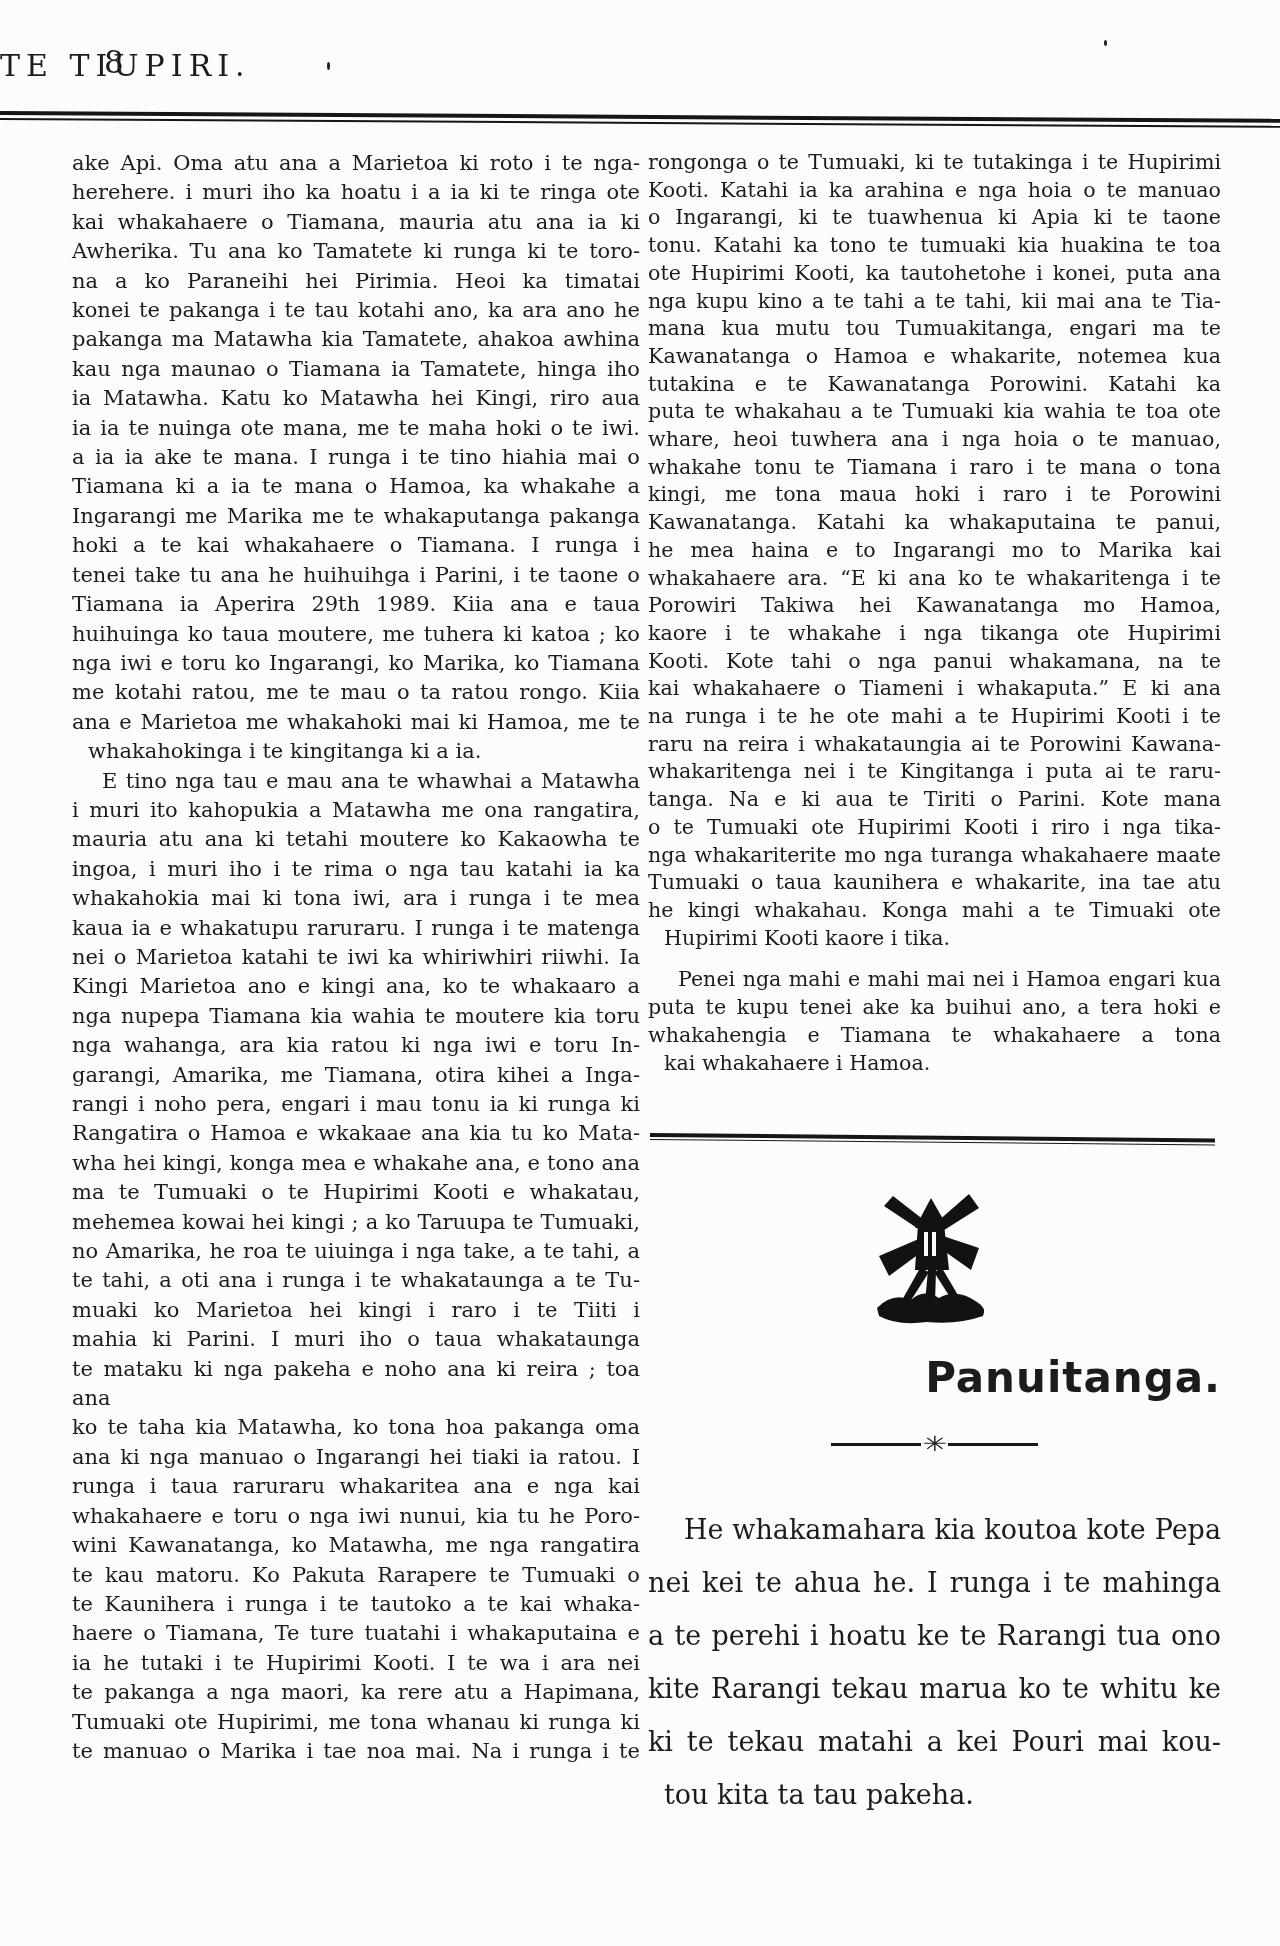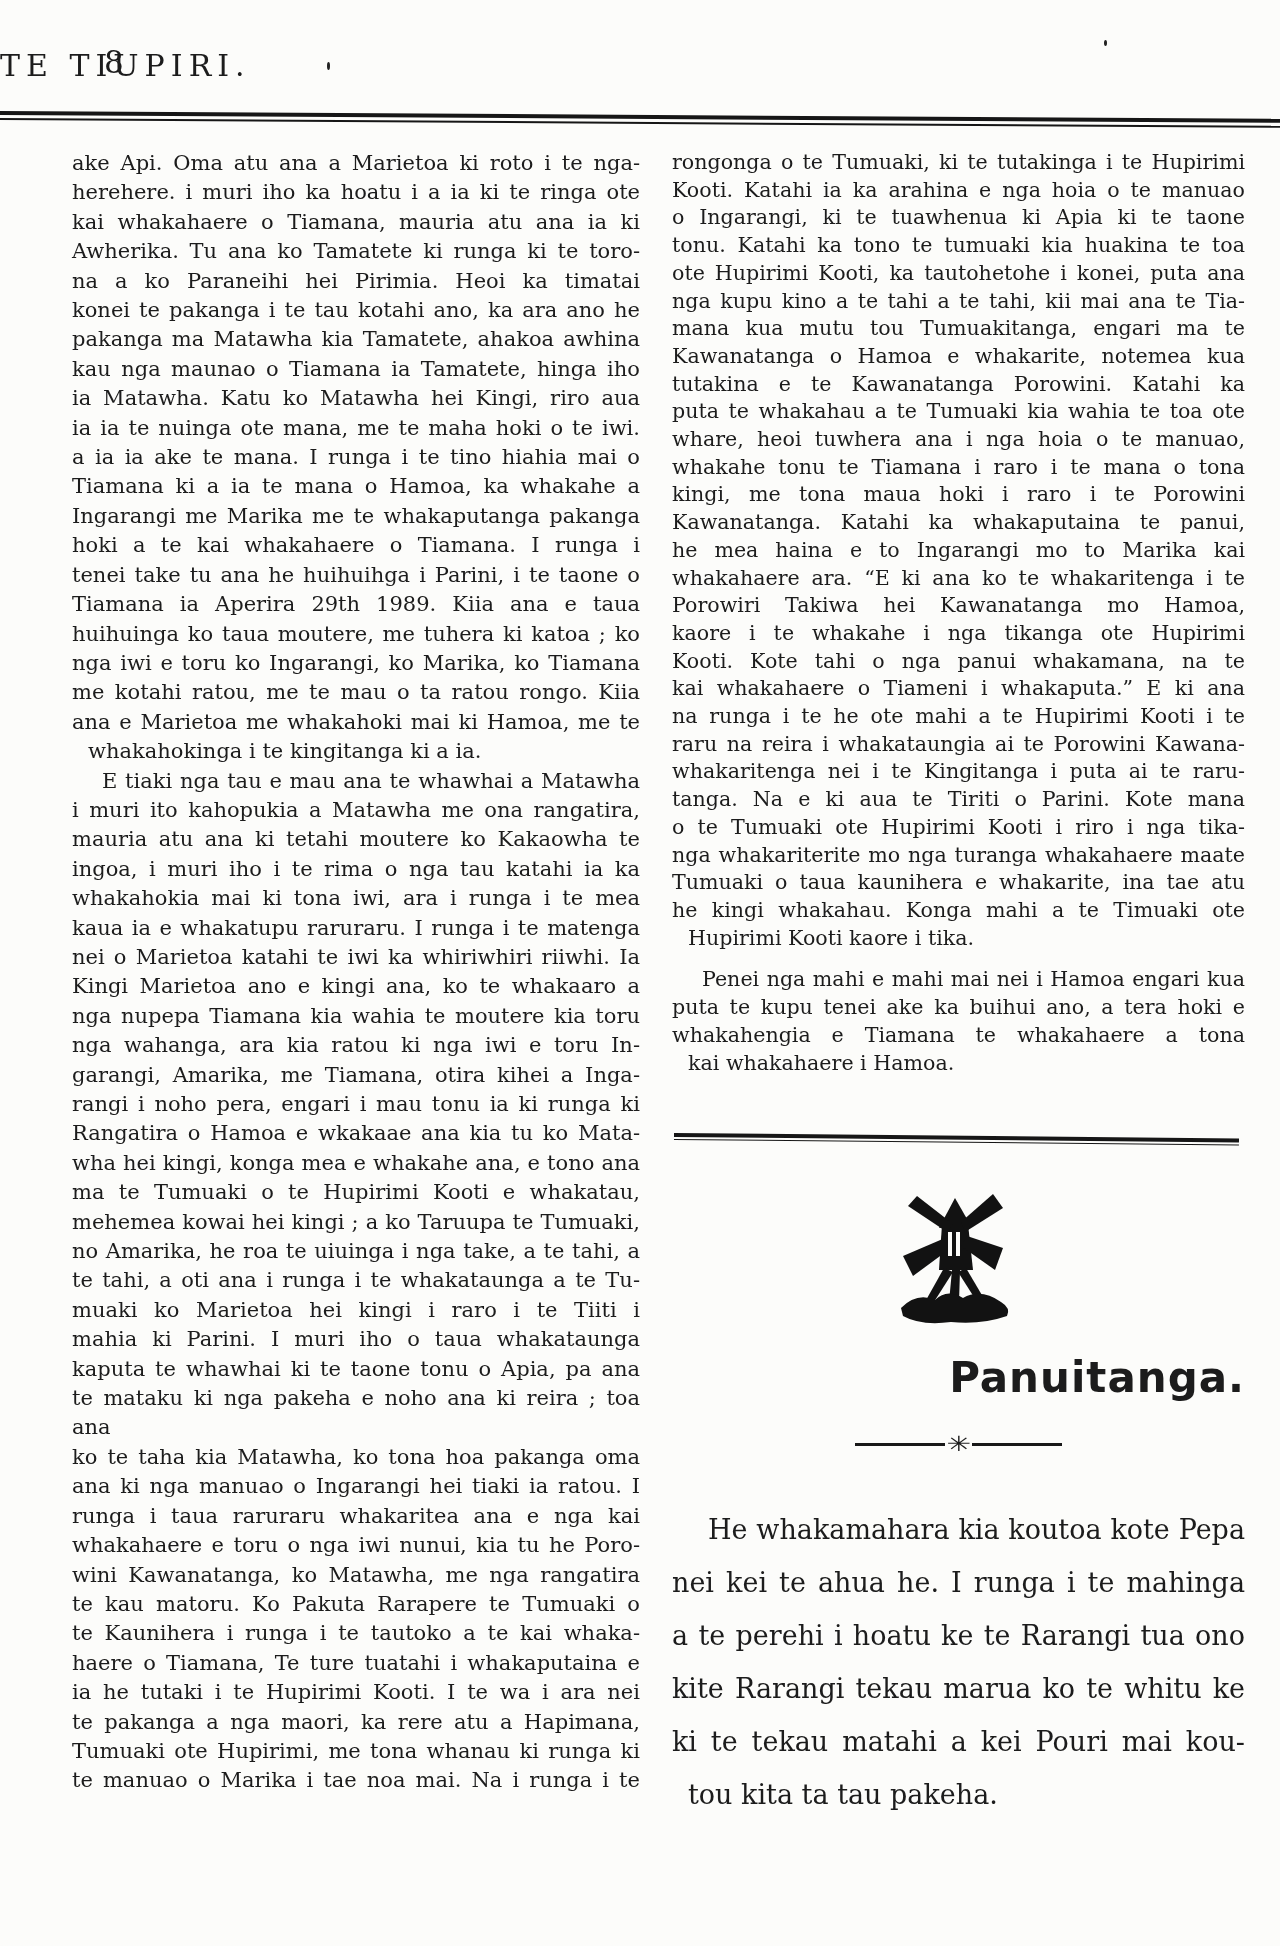--- a/index.html
+++ b/index.html
@@ -24,21 +24,21 @@
   .header-rule{
     position:absolute;left:0;top:111px;width:1284px;
     height:3px;
     border-top:4px solid #161616;
     border-bottom:2px solid #161616;
     transform:rotate(0.35deg);transform-origin:left center;
   }
   
   .cols{
     position:absolute;left:72px;top:149px;
-    display:flex;gap:32px;
+    display:flex;gap:8px;
   }
   .col-left{width:568px;font-size:21px;line-height:29.4px;}
   .col-right{width:573px;font-size:20.6px;line-height:27.7px;}
   .para{margin:0;}
   .line{text-align:justify;text-align-last:justify;}
   .line.last{text-align:left;text-align-last:left;margin-left:16px;}
   .indent .line:first-child{text-indent:30px;}
   .para-gap{margin-top:14px;}
   
   .section-rule{
@@ -109,41 +109,40 @@
           <div class="line">hoki a te kai whakahaere o Tiamana.  I runga i</div>
           <div class="line">tenei take tu ana he huihuihga i Parini, i te taone o</div>
           <div class="line">Tiamana ia Aperira 29th 1989.  Kiia ana e taua</div>
           <div class="line">huihuinga ko taua moutere, me tuhera ki katoa ; ko</div>
           <div class="line">nga iwi e toru ko Ingarangi, ko Marika, ko Tiamana</div>
           <div class="line">me kotahi ratou, me te mau o ta ratou rongo.  Kiia</div>
           <div class="line">ana e Marietoa me whakahoki mai ki Hamoa, me te</div>
           <div class="line last">whakahokinga i te kingitanga ki a ia.</div>
         </div>
       <div class="para indent">
-          <div class="line">E tiaki nga tau e mau ana te whawhai a Matawha</div>
+          <div class="line">E tino nga tau e mau ana te whawhai a Matawha</div>
           <div class="line">i muri ito kahopukia a Matawha me ona rangatira,</div>
           <div class="line">mauria atu ana ki tetahi moutere ko Kakaowha te</div>
           <div class="line">ingoa, i muri iho i te rima o nga tau katahi ia ka</div>
           <div class="line">whakahokia mai ki tona iwi, ara i runga i te mea</div>
           <div class="line">kaua ia e whakatupu raruraru.  I runga i te matenga</div>
           <div class="line">nei o Marietoa katahi te iwi ka whiriwhiri riiwhi.  Ia</div>
           <div class="line">Kingi Marietoa ano e kingi ana, ko te whakaaro a</div>
           <div class="line">nga nupepa Tiamana kia wahia te moutere kia toru</div>
           <div class="line">nga wahanga, ara kia ratou ki nga iwi e toru In-</div>
           <div class="line">garangi, Amarika, me Tiamana, otira kihei a Inga-</div>
           <div class="line">rangi i noho pera, engari i mau tonu ia ki runga ki</div>
           <div class="line">Rangatira o Hamoa e wkakaae ana kia tu ko Mata-</div>
           <div class="line">wha hei kingi, konga mea e whakahe ana, e tono ana</div>
           <div class="line">ma te Tumuaki o te Hupirimi Kooti e whakatau,</div>
           <div class="line">mehemea kowai hei kingi ; a ko Taruupa te Tumuaki,</div>
           <div class="line">no Amarika, he roa te uiuinga i nga take, a te tahi, a</div>
           <div class="line">te tahi, a oti ana i runga i te whakataunga a te Tu-</div>
           <div class="line">muaki ko Marietoa hei kingi i raro i te Tiiti i</div>
           <div class="line">mahia ki Parini.  I muri iho o taua whakataunga</div>
-          <div class="line">kaputa te whawhai ki te taone tonu o Apia, pa ana</div>
           <div class="line">te mataku ki nga pakeha e noho ana ki reira ; toa ana</div>
           <div class="line">ko te taha kia Matawha, ko tona hoa pakanga oma</div>
           <div class="line">ana ki nga manuao o Ingarangi hei tiaki ia ratou.  I</div>
           <div class="line">runga i taua raruraru whakaritea ana e nga kai</div>
           <div class="line">whakahaere e toru o nga iwi nunui, kia tu he Poro-</div>
           <div class="line">wini Kawanatanga, ko Matawha, me nga rangatira</div>
           <div class="line">te kau matoru.  Ko Pakuta Rarapere te Tumuaki o</div>
           <div class="line">te Kaunihera i runga i te tautoko a te kai whaka-</div>
           <div class="line">haere o Tiamana,  Te ture tuatahi i whakaputaina e</div>
           <div class="line">ia he tutaki i te Hupirimi Kooti.  I te wa i ara nei</div>

